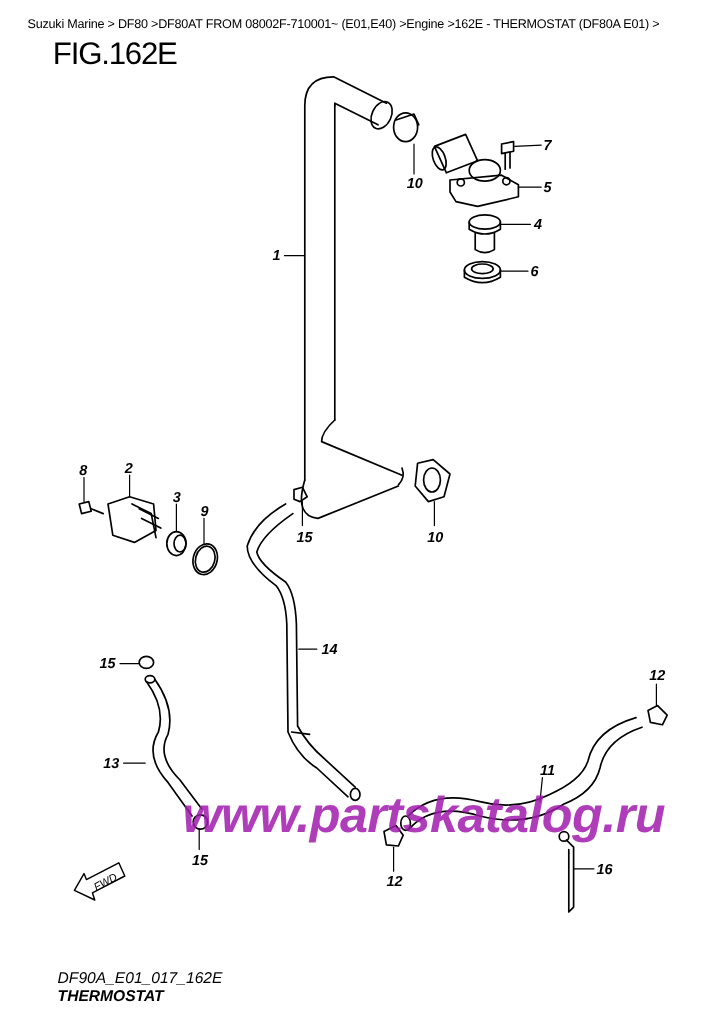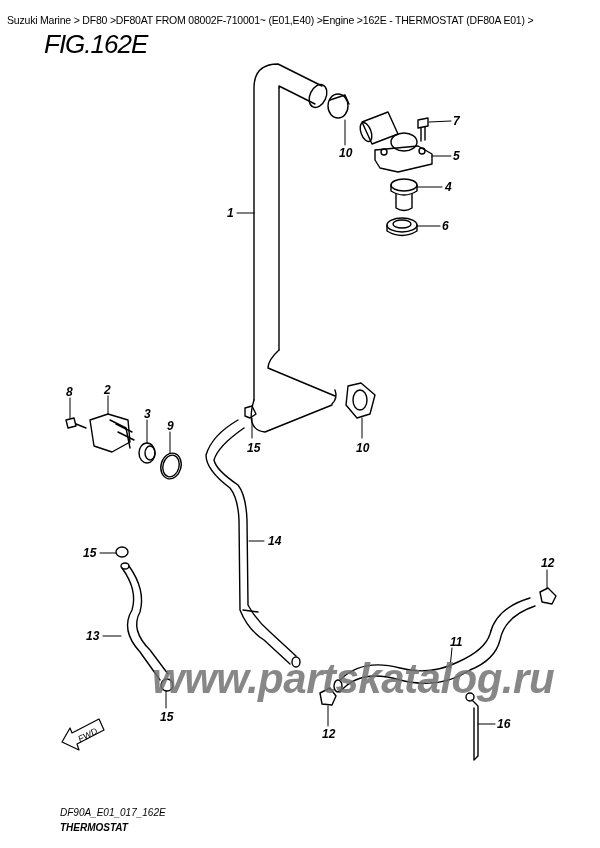--- a/index.html
+++ b/index.html
@@ -1,22 +1,22 @@
 <!DOCTYPE html>
 <html><head>
 <meta charset="utf-8">
 <style>
   html, body { margin:0; padding:0; background:#ffffff; }
   body { width:600px; height:848px; position:relative; overflow:hidden; font-family:"Liberation Sans", sans-serif; color:#000; }
-  .breadcrumb { position:absolute; left:7px; top:14px; font-size:10.5px; letter-spacing:-0.2px; white-space:nowrap; }
-  .fig-title { position:absolute; left:44px; top:29px; font-size:26px; font-style:italic; letter-spacing:-1px; font-family:"Liberation Sans", sans-serif; }
+  .breadcrumb { position:absolute; left:23px; top:14px; font-size:10.5px; letter-spacing:-0.2px; white-space:nowrap; }
+  .fig-title { position:absolute; left:44px; top:29px; font-size:26px; letter-spacing:-1px; font-family:"Liberation Sans", sans-serif; }
   .diagram { position:absolute; left:0; top:0; width:600px; height:848px; }
   .callout { font-family:"Liberation Sans", sans-serif; font-style:italic; font-weight:bold; font-size:12px; fill:#000; }
-  .watermark { position:absolute; left:152px; top:655px; font-size:42px; font-weight:bold; font-style:italic; color:#737373; opacity:0.85; letter-spacing:-0.5px; white-space:nowrap; font-family:"Liberation Sans", sans-serif; }
-  .footer { position:absolute; left:60px; font-size:10px; font-style:italic; font-family:"Liberation Sans", sans-serif; }
+  .watermark { position:absolute; left:152px; top:655px; font-size:42px; font-weight:bold; font-style:italic; color:#a21caf; opacity:0.85; letter-spacing:-0.5px; white-space:nowrap; font-family:"Liberation Sans", sans-serif; }
+  .footer { position:absolute; left:48px; font-size:13px; font-style:italic; font-family:"Liberation Sans", sans-serif; }
   .footer.code { top:807px; }
   .footer.name { top:822px;font-weight:bold; }
 </style>
 </head>
 <body>
 
 <div class="breadcrumb">Suzuki Marine &gt; DF80 &gt;DF80AT FROM 08002F-710001~ (E01,E40) &gt;Engine &gt;162E - THERMOSTAT (DF80A E01) &gt;</div>
 <div class="fig-title">FIG.162E</div>
 
 <svg class="diagram" viewBox="0 0 600 848" xmlns="http://www.w3.org/2000/svg">

